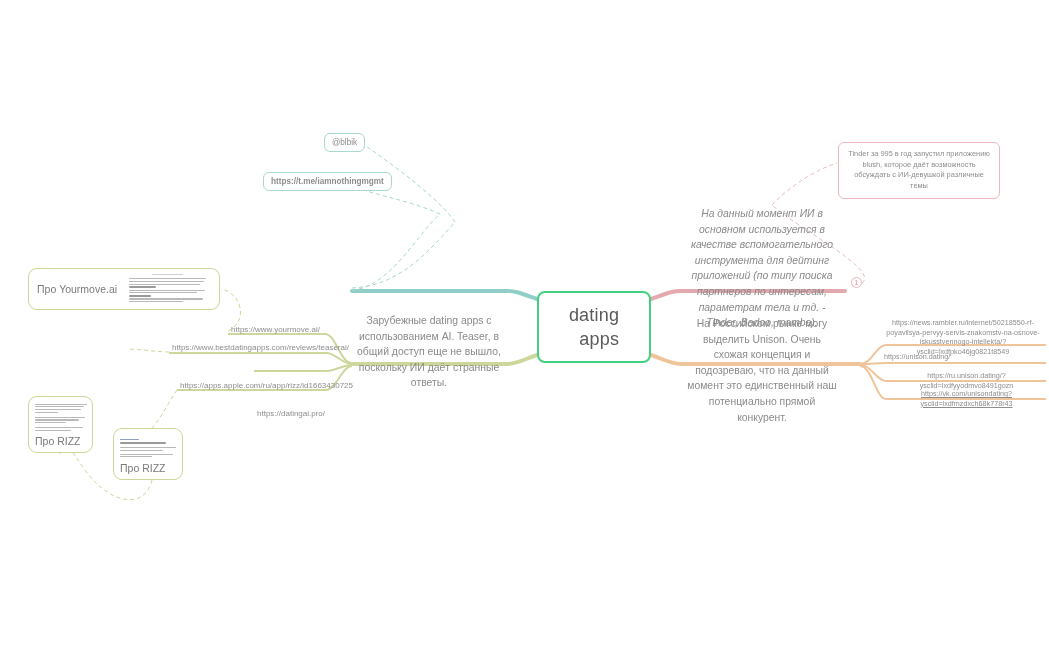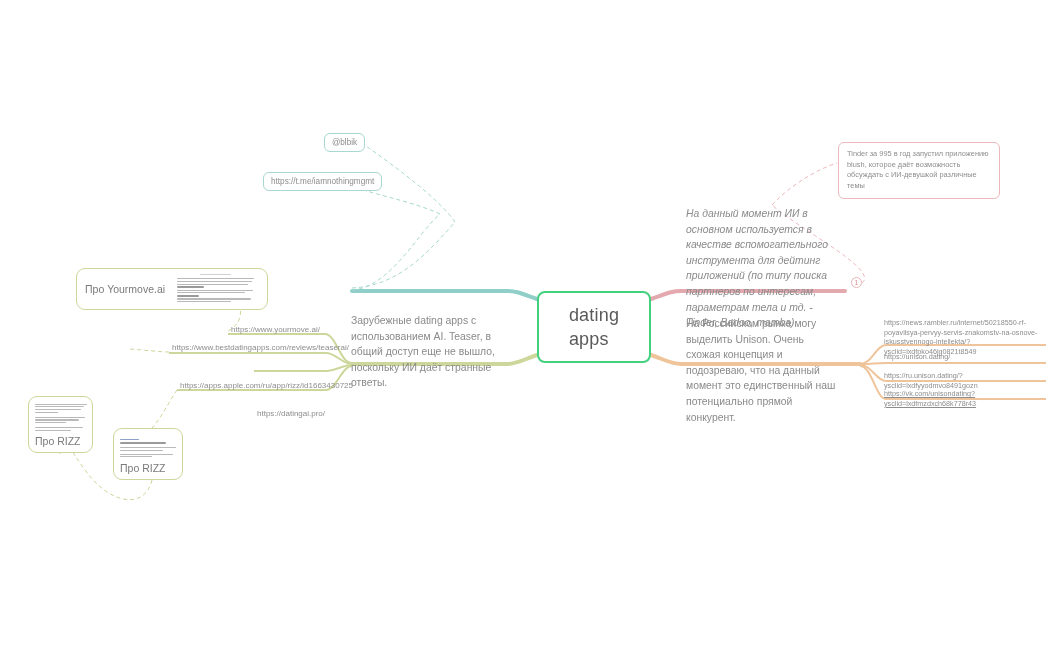--- a/index.html
+++ b/index.html
@@ -4,44 +4,44 @@
 <style>
   html,body{margin:0;padding:0;}
   body{
     width:1049px;height:650px;background:#ffffff;overflow:hidden;position:relative;
     font-family:"Liberation Sans","DejaVu Sans",sans-serif;
     color:#6b6b6b;-webkit-font-smoothing:antialiased;
   }
   #canvas{position:absolute;inset:0;}
   svg.links{position:absolute;left:0;top:0;width:1049px;height:650px;pointer-events:none;}
 
-  .node{position:absolute;box-sizing:border-box;}
+  .node{position:absolute;box-sizing:border-box;text-align:center;}
 
   
   .central{
     left:537px;top:291px;width:114px;height:72px;
     border:2px solid #43d17f;border-radius:8px;background:#fff;
-    display:flex;align-items:center;justify-content:center;text-align:left;
+    display:flex;align-items:center;justify-content:center;text-align:right;
     font-size:18px;line-height:1.35;color:#5a5a5a;letter-spacing:.2px;
   }
 
   
   .para{font-size:10.4px;line-height:1.5;color:#8a8a8a;}
   #p-bots{left:351px;top:226px;width:160px;}
   #p-foreign{left:351px;top:313px;width:156px;}
   #p-ai-now{left:686px;top:206px;width:152px;font-style:italic;}
   #p-unison{left:686px;top:316px;width:152px;}
 
   
   .pill{
     border:1px solid #a8d8d0;border-radius:6px;background:#fff;
     font-size:8.2px;color:#8d8d8d;padding:4px 7px;white-space:nowrap;
   }
   #n-blbk{left:324px;top:133px;}
-  #n-tme{left:263px;top:172px;}
+  #n-tme{left:263px;top:172px;font-weight:bold;}
 
   
   .urlleaf{font-size:8px;color:#8d8d8d;white-space:nowrap;}
   #u-yourmove{left:231px;top:325px;}
   #u-bestdating{left:172px;top:343px;}
   #u-datingai{left:257px;top:362px;margin-top:47px;}
   #u-rizz{left:180px;top:381px;}
 
   .urlleaf.r{font-size:7.2px;line-height:1.35;white-space:normal;}
   #u-rambler{left:884px;top:318px;width:158px;}
@@ -61,21 +61,21 @@
     border:1.5px solid #cdd79b;border-radius:9px;background:#fff;
     display:flex;align-items:center;overflow:hidden;
   }
   .card .ttl{font-size:10.5px;color:#7a7a7a;white-space:nowrap;}
   .thumb{background:#fff;overflow:hidden;position:relative;}
   .thumb i{display:block;background:#b9b9b9;height:1.1px;margin:1.6px 0;border-radius:1px;}
   .thumb i.h{background:#9a9a9a;height:1.8px;}
   .thumb i.b{background:#8ea0c8;}
   .thumb i.c{background:#d0d0d0;}
 
-  #c-yourmove{left:28px;top:268px;width:192px;height:42px;padding:12px 8px;gap:7px;margin-left:48px;}
+  #c-yourmove{left:28px;top:268px;width:192px;height:42px;padding:12px 8px;gap:7px;}
   #c-yourmove .thumb{width:112px;padding:3px 5px;}
   #c-teaser{left:10px;top:322px;width:118px;height:52px;padding:5px 7px;gap:6px;}
   #c-teaser .thumb{width:58px;padding:3px 4px;}
 
   #c-rizz1{left:28px;top:396px;width:65px;height:57px;flex-direction:column;align-items:flex-start;
     justify-content:flex-end;padding:5px 6px;}
   #c-rizz1 .thumb{width:52px;padding:0;margin-bottom:4px;}
   #c-rizz2{left:113px;top:428px;width:70px;height:52px;flex-direction:column;align-items:flex-start;
     justify-content:flex-end;padding:5px 6px;}
   #c-rizz2 .thumb{width:56px;padding:0;margin-bottom:3px;}

